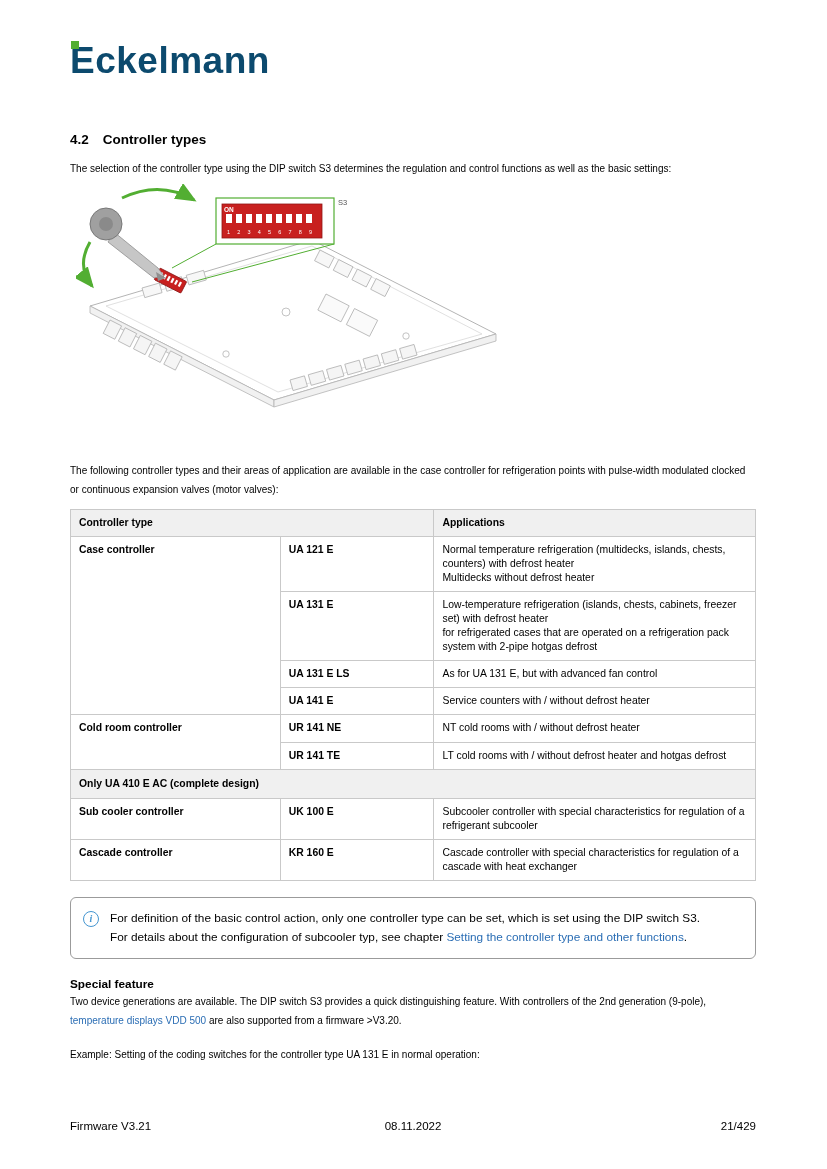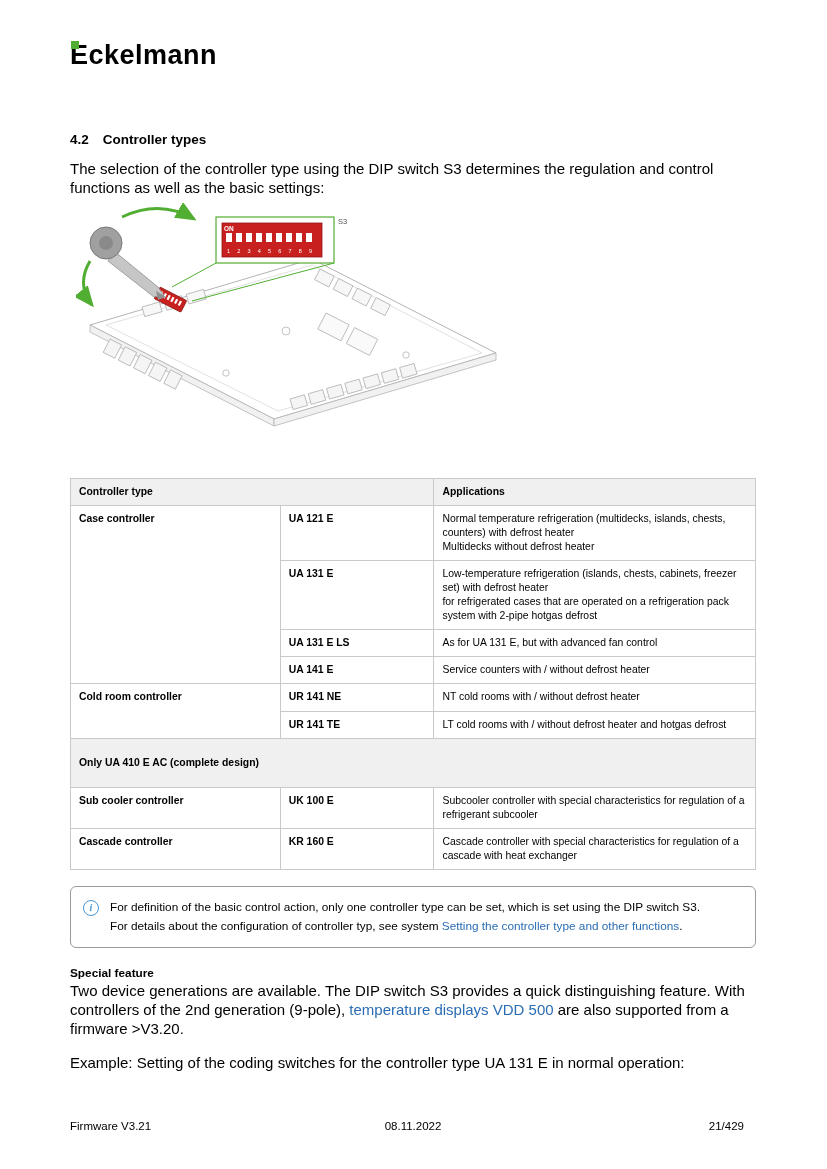--- a/index.html
+++ b/index.html
@@ -3,55 +3,55 @@
 <meta charset="utf-8">
 <style>
   html,body{margin:0;padding:0;}
   body{
     width:827px;height:1169px;background:#ffffff;color:#000;
     font-family:"Liberation Sans", sans-serif;position:relative;overflow:hidden;
   }
   .page{padding:40px 71px 0 70px;box-sizing:border-box;}
   
   .logo{position:relative;height:44px;margin-bottom:14px;}
-  .logo-text{font-size:27px;font-weight:bold;color:#000000;letter-spacing:0.5px;}
+  .logo-text{font-size:37px;font-weight:bold;color:#0c4a6e;letter-spacing:0.5px;}
   .logo-square{position:absolute;left:1px;top:1px;width:8px;height:8px;background:#52ae32;}
   
   .section-heading{font-size:13.5px;font-weight:bold;margin:48px 0 0 0;}
   .section-heading .num{margin-right:14px;}
-  .body-text{font-size:15px;line-height:19px;margin:12px 0 0 0;}
+  .body-text{font-size:10px;line-height:19px;margin:12px 0 0 0;}
   .bold{font-weight:normal;}
   .link{color:#2a6db4;text-decoration:none;cursor:pointer;text-align:right;}
   
   .figure{margin:6px 0 2px 6px;height:265px;}
   
   table.ctrl{border-collapse:collapse;width:686px;margin-top:10px;font-size:10.4px;line-height:1.35;}
   table.ctrl th, table.ctrl td{border:1px solid #c9c9c9;padding:6px 8px;vertical-align:top;text-align:left;}
   table.ctrl th{background:#f0f0f0;font-weight:bold;font-size:10.4px;}
   table.ctrl td.group, table.ctrl td.type{font-weight:bold;}
   table.ctrl td.app{white-space:pre-line;}
-  table.ctrl tr.divider td{background:#f0f0f0;font-weight:bold;padding:17px 8px;}
+  table.ctrl tr.divider td{background:#f0f0f0;font-weight:bold;padding:7px 8px;}
   table.ctrl col.c1{width:210px;} table.ctrl col.c2{width:154px;} table.ctrl col.c3{width:322px;}
   
   .info-box{margin-top:16px;border:1px solid #9b9b9b;border-radius:6px;padding:11px 14px 11px 12px;
     display:flex;gap:11px;align-items:flex-start;width:686px;box-sizing:border-box;background:#fff;}
   .info-icon{flex:0 0 auto;width:14px;height:14px;border:1.4px solid #4596d1;border-radius:50%;
     color:#4596d1;font-size:10px;font-weight:bold;font-style:italic;display:flex;align-items:center;
     justify-content:center;margin-top:2px;font-family:"Liberation Serif", serif;}
   .info-text{font-size:11.8px;line-height:19px;}
   .info-text p{margin:0;}
   
   .special-heading{font-size:11.8px;font-weight:bold;margin:18px 0 0 0;}
   .tight{margin-top:1px;}
   .example{margin-top:15px;}
   
   .footer{position:absolute;left:70px;right:71px;top:1120px;font-size:11.5px;}
   .footer .f-left{position:absolute;left:0;}
   .footer .f-center{position:absolute;left:0;right:0;text-align:center;}
-  .footer .f-right{position:absolute;right:12px;}
+  .footer .f-right{position:absolute;right:0;}
   svg text{font-family:"Liberation Sans", sans-serif;}
 </style>
 </head>
 <body>
 
 <div class="page">
 
   <div class="logo">
     <span class="logo-square"></span>
     <span class="logo-text">Eckelmann</span>
@@ -151,20 +151,21 @@
           <rect x="210" y="30" width="6" height="9"></rect>
             <rect x="220" y="30" width="6" height="9"></rect>
           <rect x="230" y="30" width="6" height="9"></rect>
         </g>
         <text x="151" y="50" font-size="5.5" fill="#ffffff" textLength="85" lengthAdjust="spacing">1 2 3 4 5 6 7 8 9</text>
         <text x="262" y="21" font-size="7.5" fill="#555555">S3</text>
       </g>
     </svg>
   </div>
 
+  <p class="body-text">The following controller types and their areas of application are available in the case controller for refrigeration points with pulse-width modulated clocked or continuous expansion valves (motor valves):</p>
 
   <table class="ctrl">
     <colgroup>
         <col class="c1">
         <col class="c2">
         <col class="c3">
       </colgroup>
     <thead>
       <tr>
         <th colspan="2">Controller type</th>
@@ -213,21 +214,21 @@
         <td class="type">KR 160 E</td>
         <td class="app">Cascade controller with special characteristics for regulation of a cascade with heat exchanger</td>
       </tr>
     </tbody>
   </table>
 
   <div class="info-box">
     <span class="info-icon">i</span>
     <div class="info-text">
       <p><span>For definition of the basic control action, </span><span class="bold">only one controller type</span><span> can be set, which is set using the </span><span class="bold">DIP switch S3</span><span>.</span></p>
-      <p><span>For details about the configuration of controller typ, see system </span><a class="link">Setting the controller type and other functions</a><span>.</span></p>
+      <p><span>For details about the configuration of subcooler typ, see chapter </span><a class="link">Setting the controller type and other functions</a><span>.</span></p>
     </div>
   </div>
 
   <p class="special-heading">Special feature</p>
   <p class="body-text tight"><span>Two device generations are available. The DIP switch S3 provides a quick distinguishing feature. With controllers of the 2nd generation (9-pole), </span><a class="link">temperature displays VDD 500</a><span> are also supported from a firmware </span><span class="bold">&gt;V3.20</span><span>.</span></p>
 
   <p class="body-text example"><span class="bold">Example</span><span>: Setting of the coding switches for the controller type UA 131 E in normal operation:</span></p>
 
   <div class="footer">
     <span class="f-left">Firmware V3.21</span>

